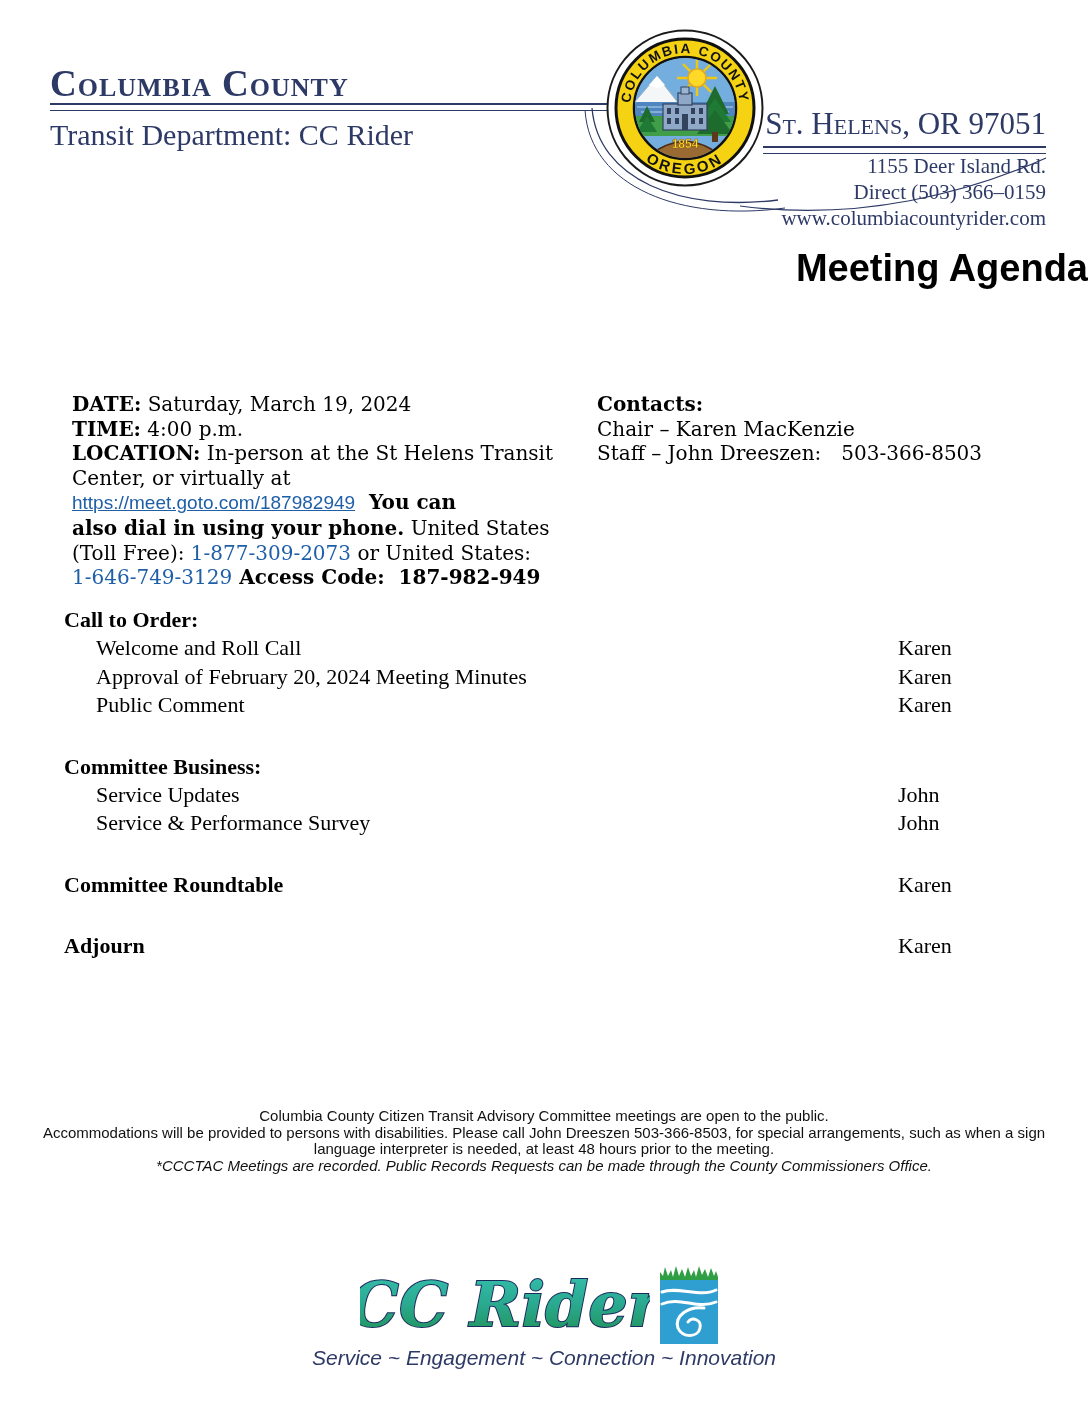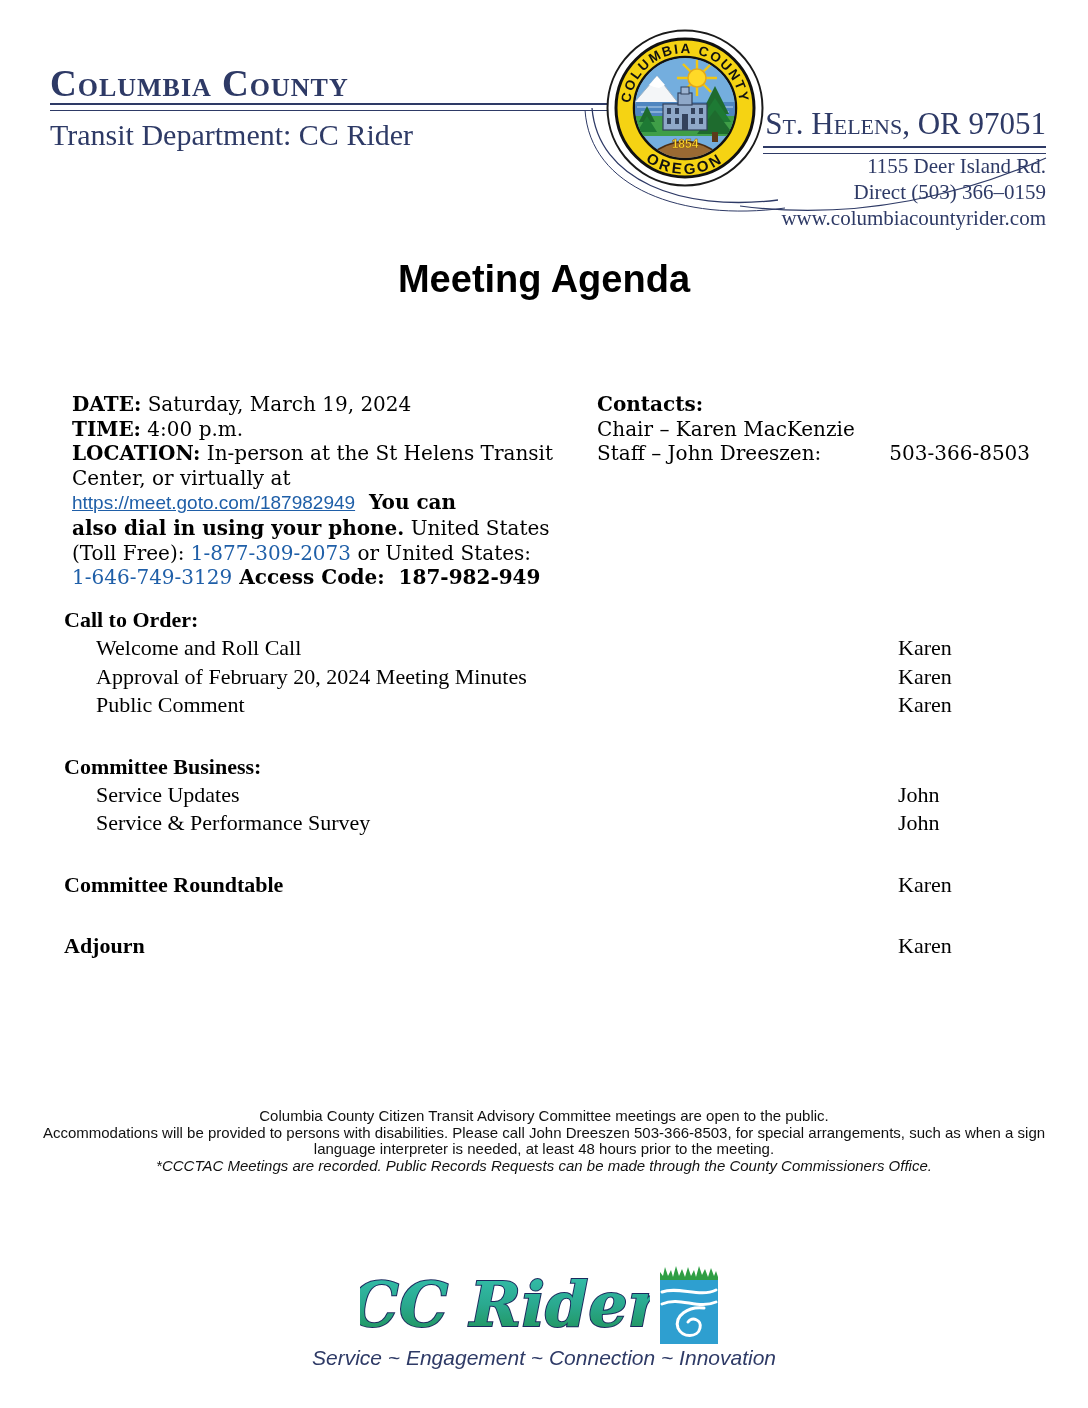--- a/index.html
+++ b/index.html
@@ -20,34 +20,34 @@
   .city{top:106px;right:42px;font-size:31px;font-variant:small-caps;
         color:#2e3a66;white-space:nowrap;}
   .rule-right{left:763px;top:146px;width:283px;height:5px;
               border-top:2px solid #2e3a66;border-bottom:1px solid #2e3a66;}
   .addr{right:42px;font-size:21px;color:#2e3a66;white-space:nowrap;text-align:right;}
   .addr1{top:154px;} .addr2{top:180px;} .addr3{top:206px;}
   .seal-svg{left:605px;top:28px;}
   .swoosh-svg{left:540px;top:80px;pointer-events:none;}
 
   
-  .doc-title{left:0;top:258px;width:1088px;text-align:center;
+  .doc-title{left:0;top:247px;width:1088px;text-align:right;
              font-family:"Liberation Sans",sans-serif;font-weight:bold;
              font-size:38px;color:#000;}
 
   
   .details{left:72px;top:392px;width:960px;font-family:"DejaVu Serif",serif;
            font-size:20px;line-height:24.6px;}
   .details .dline{white-space:nowrap;}
   .d-left{position:absolute;left:0;top:0;width:520px;}
   .d-right{position:absolute;left:525px;top:0;width:430px;}
   .link{color:#1f5fa8;text-decoration:underline;
         font-family:"Liberation Sans",sans-serif;font-size:19px;}
   .blue{color:#1f5fa8;}
-  .staff-phone{margin-left:68px;}
+  .staff-phone{margin-left:20px;}
 
   
   .agenda{left:64px;top:606px;width:960px;font-size:22px;line-height:28.4px;}
   .ag-section{margin-bottom:33px;}
   .ag-heading{font-weight:bold;position:relative;}
   .ag-row{padding-left:32px;position:relative;}
   .owner{position:absolute;left:834px;top:0;font-weight:normal;}
 
   
   .footer{left:0;top:1108px;width:1088px;text-align:center;

